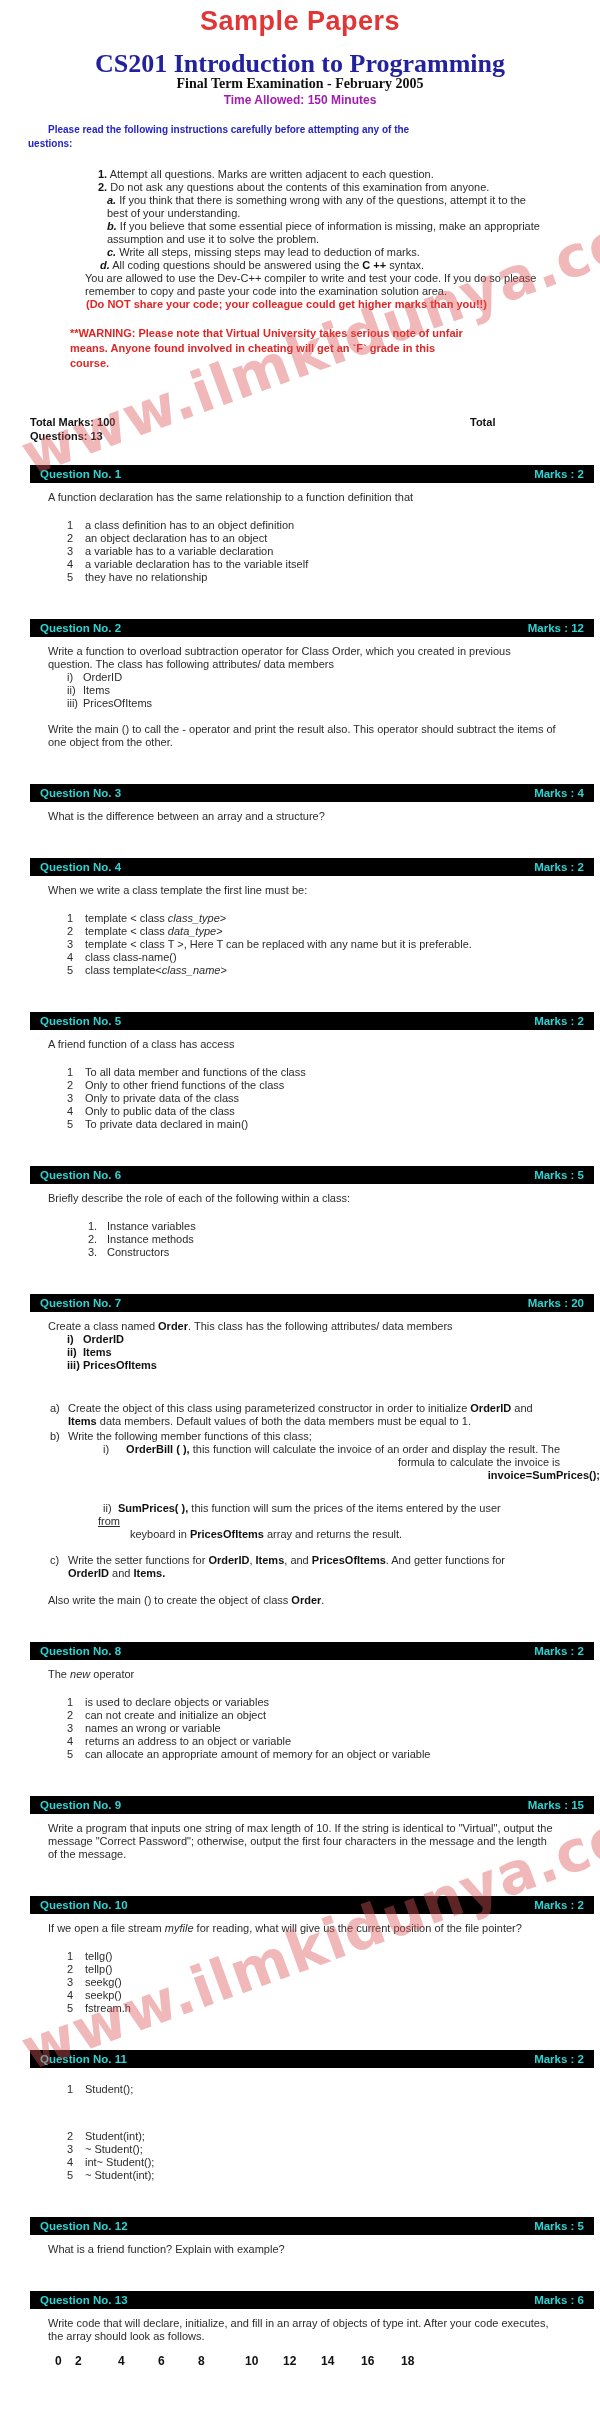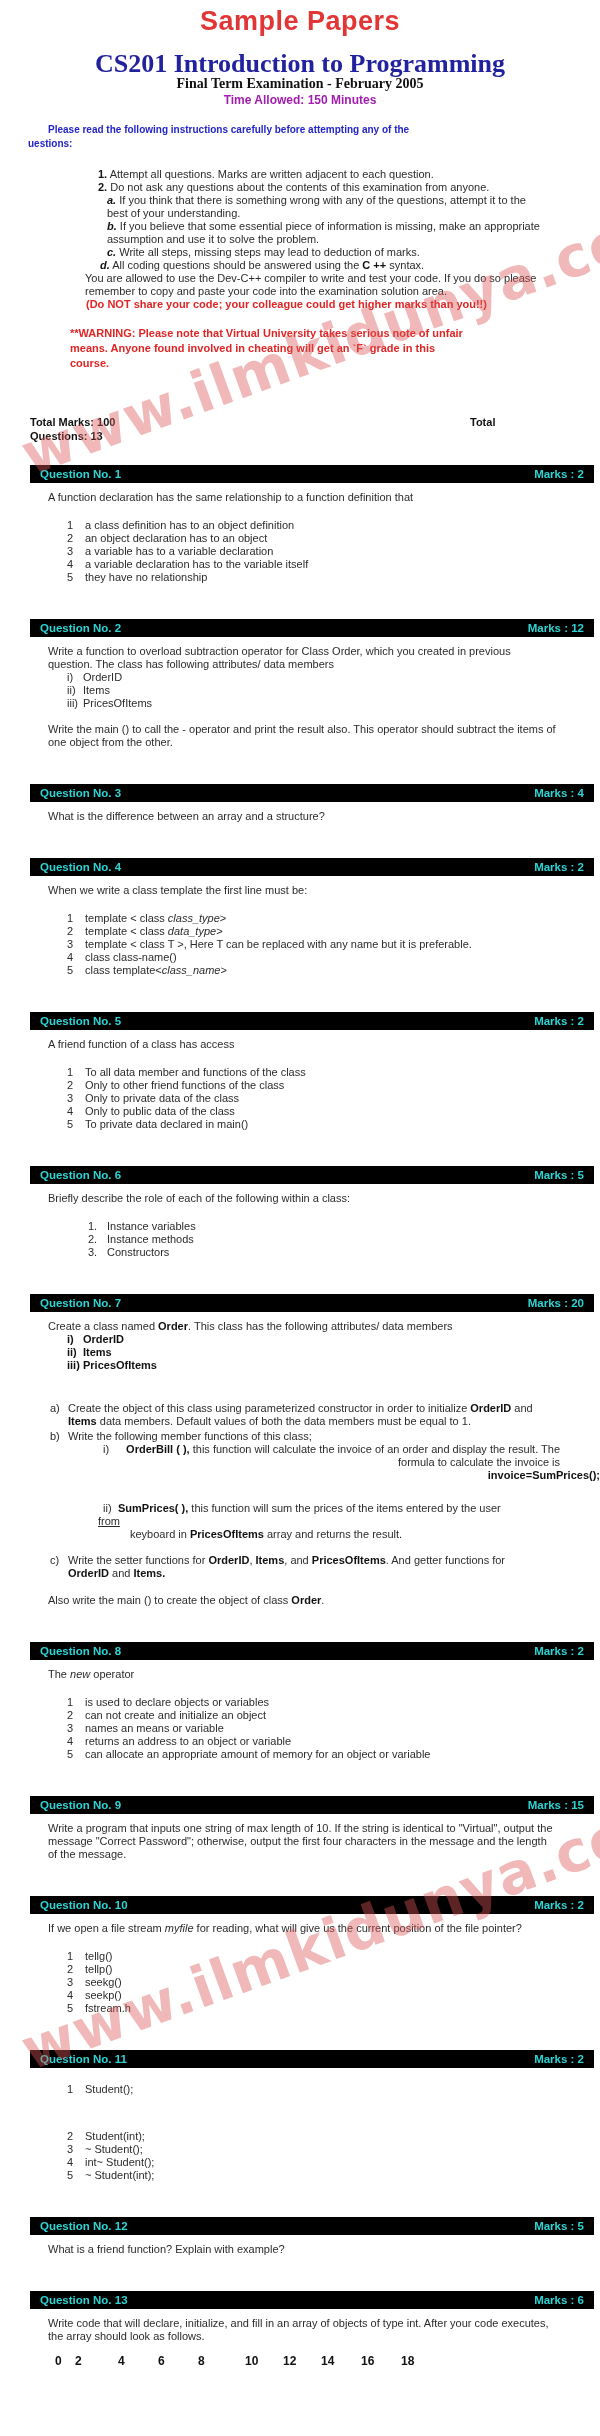--- a/index.html
+++ b/index.html
@@ -332,21 +332,21 @@
     <div class="opt">
         <span class="n">1</span>
         <span>is used to declare objects or variables</span>
       </div>
     <div class="opt">
         <span class="n">2</span>
         <span>can not create and initialize an object</span>
       </div>
     <div class="opt">
         <span class="n">3</span>
-        <span>names an means or variable</span>
+        <span>names an wrong or variable</span>
       </div>
     <div class="opt">
         <span class="n">4</span>
         <span>returns an address to an object or variable</span>
       </div>
     <div class="opt">
         <span class="n">5</span>
         <span>can allocate an appropriate amount of memory for an object or variable</span>
       </div>
   </div>

